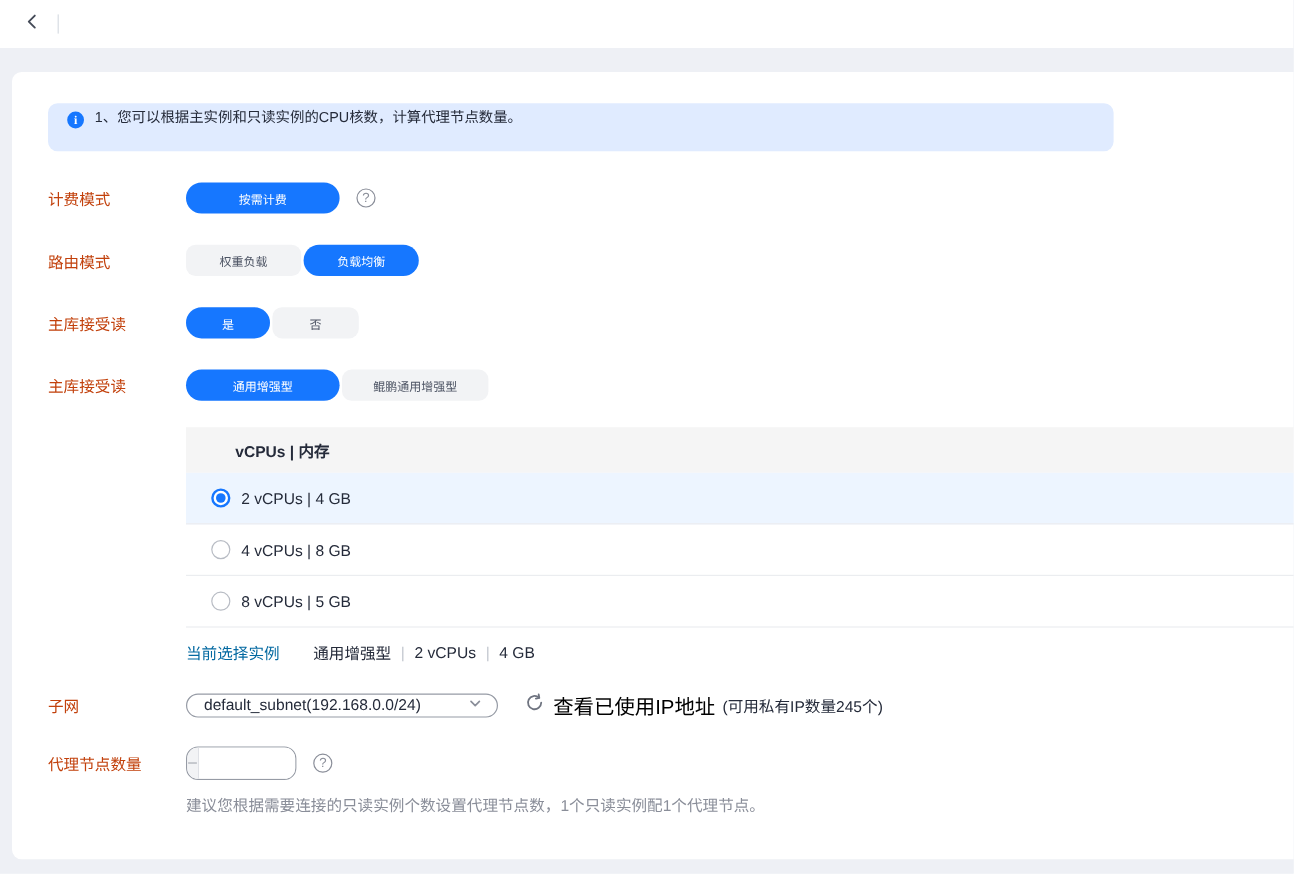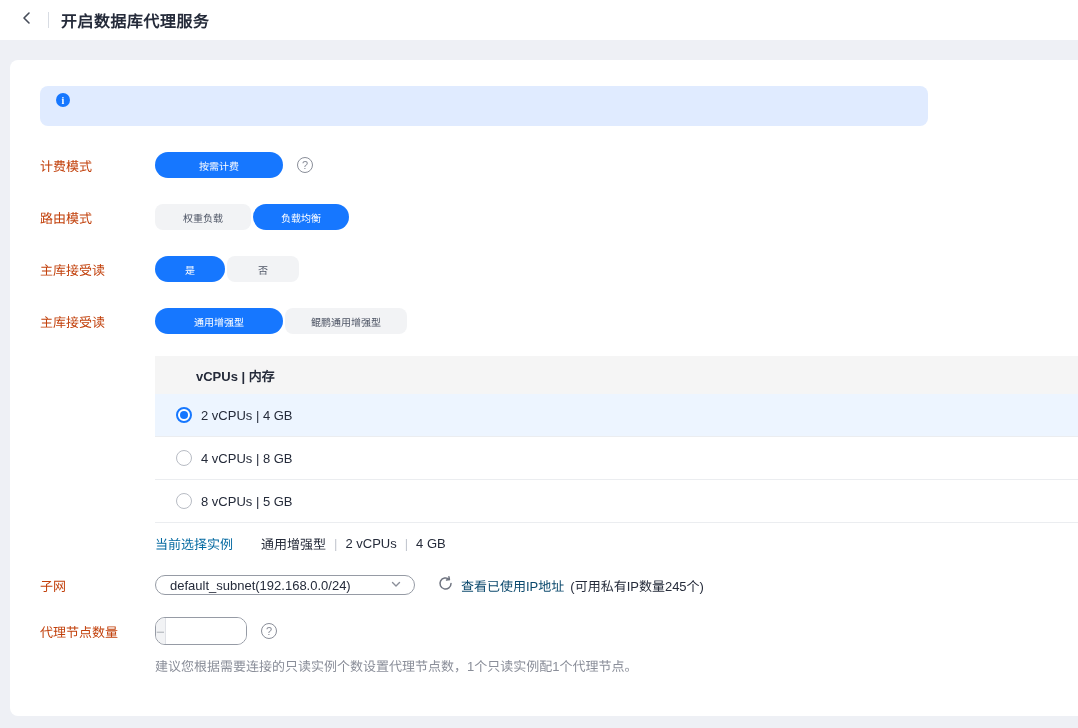--- a/index.html
+++ b/index.html
@@ -83,21 +83,21 @@
   .cur-sel .sep { color: #c3c7cf; margin: 0 8px; }
 
   
   .select-box {
     width: 260px; height: 20px; border: 1px solid #969ba5; border-radius: 11px;
     display: flex; align-items: center; padding: 0 12px 0 14px; font-size: 13px;
     color: #252b3a; cursor: pointer; background: #fff;
   }
   .select-box .sel-val { flex: 1; overflow: hidden; white-space: nowrap; }
   .refresh-btn { margin-left: 22px; width: 18px; height: 18px; cursor: pointer; display: flex; align-items: center; }
-  .link { margin-left: 6px; color: #0c4a6e; font-size: 13px; text-decoration: none; cursor: pointer; }
+  .link { margin-left: 6px; color: #000000; font-size: 17px; text-decoration: none; cursor: pointer; }
   .subnet-note { margin-left: 6px; font-size: 13px; color: #252b3a; }
 
   
   .stepper {
     width: 92px; height: 28px; border: 1px solid #969ba5; border-radius: 10px;
     display: flex; overflow: hidden; background: #fff;
   }
   .stepper .minus {
     width: 27px; background: #f2f3f5; color: #b0b4bb; font-size: 15px;
     display: flex; align-items: center; justify-content: center; border-right: 1px solid #dfe1e6;
@@ -116,29 +116,29 @@
 
 <div class="titlebar">
   <span class="back-btn">
     <span>
       <svg width="14" height="14" viewBox="0 0 14 14">
           <polyline points="9,2 4,7 9,12" fill="none" stroke="#464c59" stroke-width="1.6" stroke-linecap="round" stroke-linejoin="round"></polyline>
         </svg>
     </span>
   </span>
   <span class="title-divider"></span>
-  <h1 class="page-title">开启数据库代理服务</h1>
 </div>
 
 <div class="page">
   <div class="card">
 
     <div class="banner">
       <span class="info-icon">i</span>
       <div class="banner-lines">
+        <div>1、您可以根据主实例和只读实例的CPU核数，计算代理节点数量。</div>
       </div>
     </div>
 
     <div class="form-row">
       <span class="form-label">计费模式</span>
       <span class="btn sel w128">按需计费</span>
       <span class="help-icon">?</span>
     </div>
 
     <div class="form-row">

